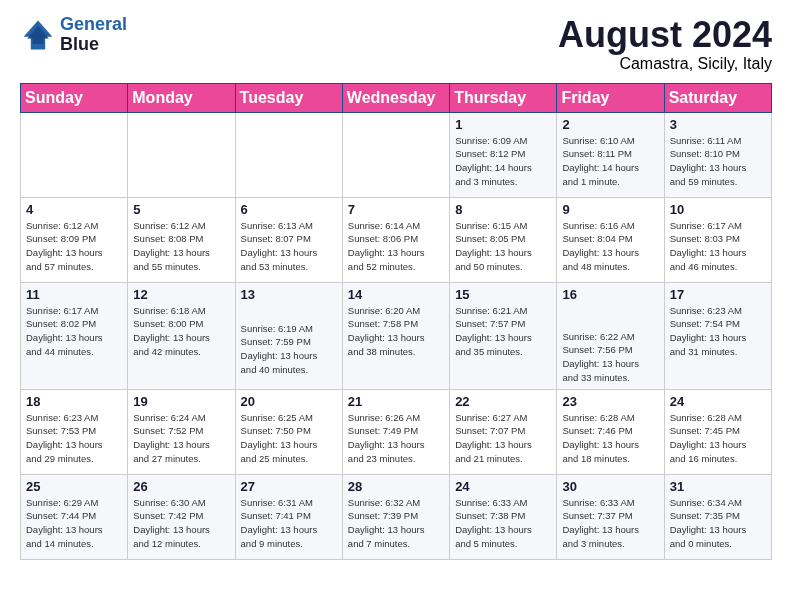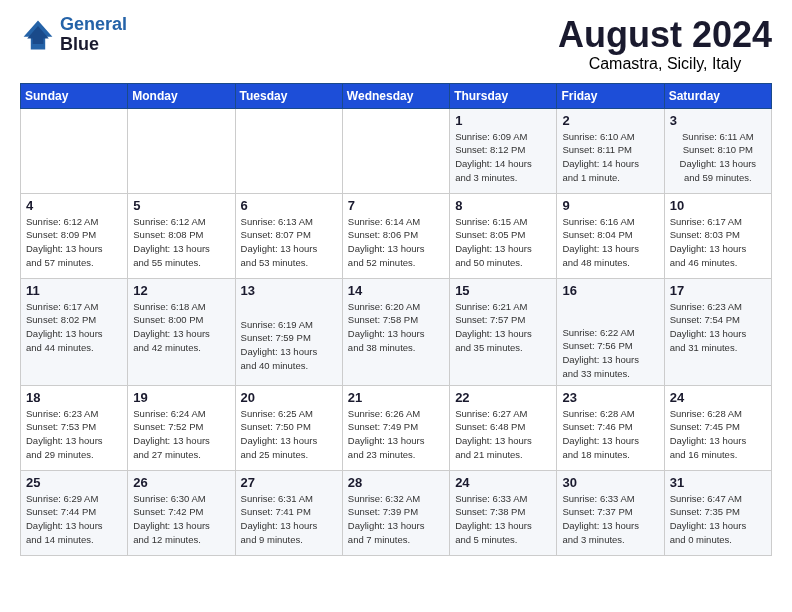--- a/index.html
+++ b/index.html
@@ -29,41 +29,41 @@
     }
     .logo-text span {
       color: #2563a8;
       margin-top: 44px;
     }
     .logo-icon {
       width: 36px;
       height: 36px;
     }
     .title-block {
-      text-align: center;
+      text-align: right;
     }
     .month-title {
       font-size: 36px;
       font-weight: bold;
       color: #1a1a2e;
       line-height: 1.1;
     }
     .location {
       font-size: 16px;
       color: #000000;
     }
     table {
       width: 100%;
       border-collapse: collapse;
       table-layout: fixed;
     }
     thead th {
-      background: #1d4ed8;
+      background: #ec4899;
       color: #fff;
-      font-size: 12px;
+      font-size: 16px;
       font-weight: bold;
       padding: 5px 4px;
       text-align: left;
       border: 1px solid #1a4a8a;
     }
     tbody td {
       border: 1px solid #ccc;
       vertical-align: top;
       padding: 4px 5px;
       font-size: 9.5px;
@@ -136,21 +136,21 @@
         </td>
         <td>
           <span class="day-num">2</span>
           <div class="day-info" style="white-space: pre-line;">Sunrise: 6:10 AM
 Sunset: 8:11 PM
 Daylight: 14 hours
 and 1 minute.</div>
         </td>
         <td>
           <span class="day-num">3</span>
-          <div class="day-info" style="white-space: pre-line; text-align: center;">Sunrise: 6:11 AM
+          <div class="day-info" style="white-space: pre-line;">Sunrise: 6:11 AM
 Sunset: 8:10 PM
 Daylight: 13 hours
 and 59 minutes.</div>
         </td>
       </tr>
       <tr>
         <td>
           <span class="day-num">4</span>
           <div class="day-info" style="white-space: pre-line;">Sunrise: 6:12 AM
 Sunset: 8:09 PM
@@ -276,21 +276,21 @@
         <td>
           <span class="day-num">21</span>
           <div class="day-info" style="white-space: pre-line;">Sunrise: 6:26 AM
 Sunset: 7:49 PM
 Daylight: 13 hours
 and 23 minutes.</div>
         </td>
         <td>
           <span class="day-num">22</span>
           <div class="day-info" style="white-space: pre-line;">Sunrise: 6:27 AM
-Sunset: 6:48 PM
+Sunset: 7:07 PM
 Daylight: 13 hours
 and 21 minutes.</div>
         </td>
         <td>
           <span class="day-num">23</span>
           <div class="day-info" style="white-space: pre-line;">Sunrise: 6:28 AM
 Sunset: 7:46 PM
 Daylight: 13 hours
 and 18 minutes.</div>
         </td>
@@ -340,20 +340,20 @@
         </td>
         <td>
           <span class="day-num">30</span>
           <div class="day-info" style="white-space: pre-line;">Sunrise: 6:33 AM
 Sunset: 7:37 PM
 Daylight: 13 hours
 and 3 minutes.</div>
         </td>
         <td>
           <span class="day-num">31</span>
-          <div class="day-info" style="white-space: pre-line;">Sunrise: 6:47 AM
+          <div class="day-info" style="white-space: pre-line;">Sunrise: 6:34 AM
 Sunset: 7:35 PM
 Daylight: 13 hours
 and 0 minutes.</div>
         </td>
       </tr>
     </tbody>
 </table>
 
 </body></html>

